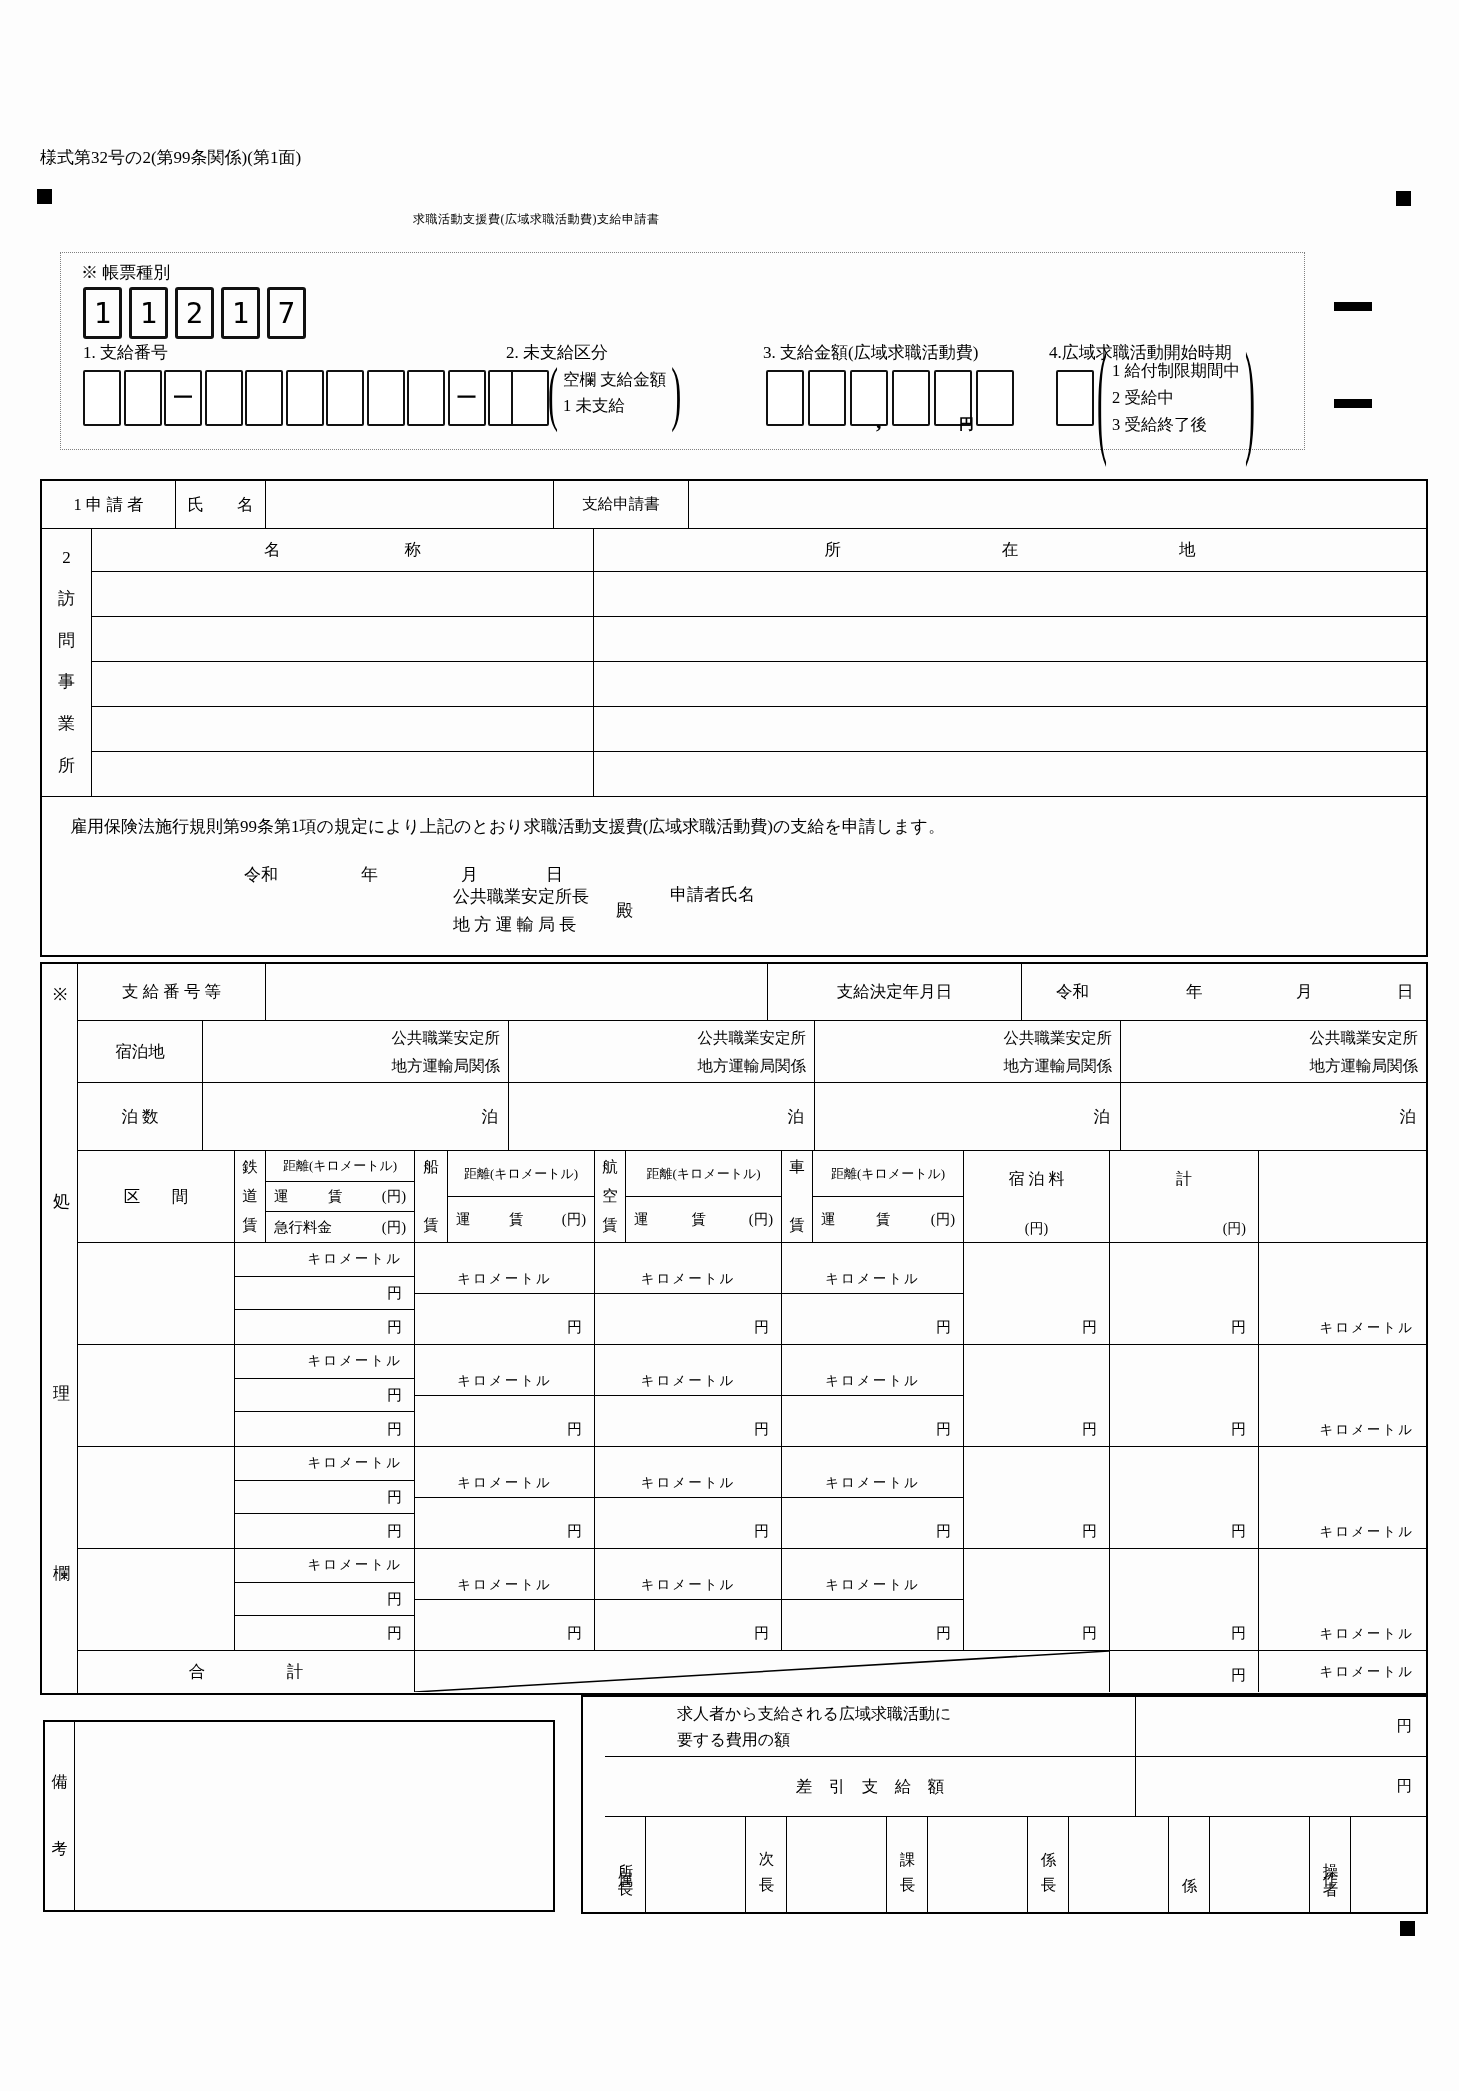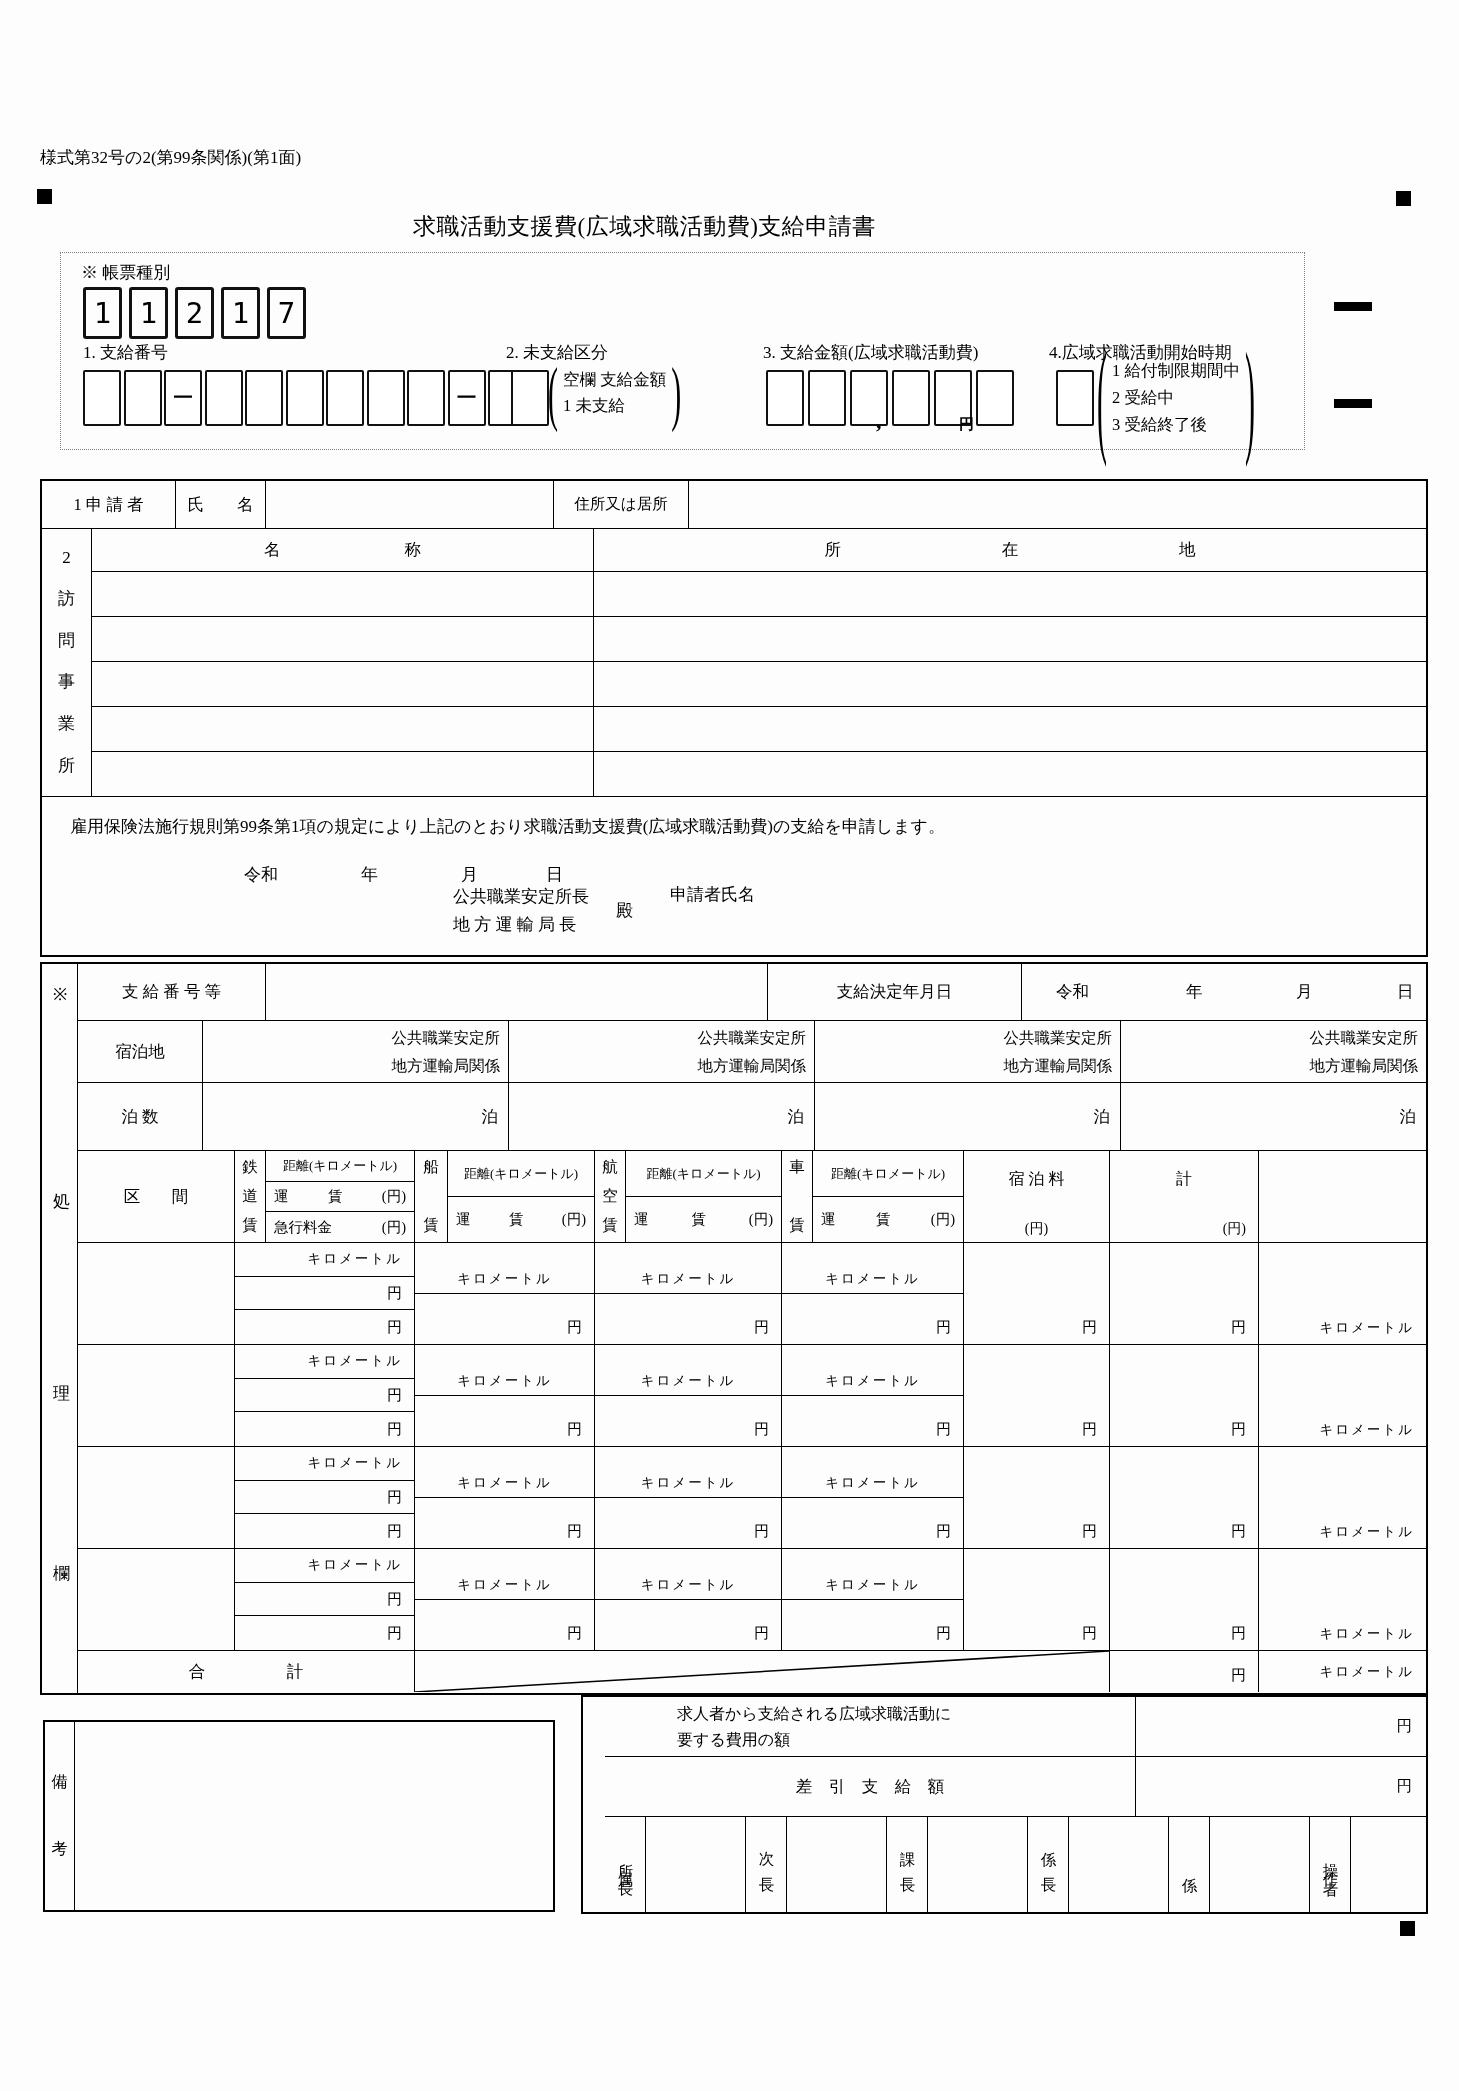--- a/index.html
+++ b/index.html
@@ -2,21 +2,21 @@
 <html><head>
 <meta charset="utf-8">
 <style>
   html,body{margin:0;padding:0;background:#e8e8e8;}
   .page{position:relative;width:1459px;height:2091px;background:#fdfdfd;
         font-family:"Liberation Serif","DejaVu Serif",serif;color:#000;overflow:hidden;}
   .abs{position:absolute;}
   .sq{width:15px;height:15px;background:#000;}
   .dash{width:38px;height:9px;background:#000;}
   .f17{font-size:17px;}
-  .title{font-size:23px;letter-spacing:.5px;}
+  .title{font-size:12px;letter-spacing:.5px;}
 
   
   .ocrbox{left:60px;top:252px;width:1243px;height:196px;border:1.5px dotted #808080;}
   .dbox{width:33px;height:46px;border:3px solid #111;border-radius:3px;margin-right:7px;
         display:flex;align-items:center;justify-content:center;
         font-family:"DejaVu Sans Mono",monospace;font-size:29px;}
   .obox{width:34px;height:52px;border:2.5px solid #111;border-radius:2px;background:#fff;
         display:flex;align-items:center;justify-content:center;font-size:22px;flex:none;}
   .boxrow{display:flex;gap:2.5px;}
   .boxrow6{display:flex;gap:4px;}
@@ -138,21 +138,21 @@
   </div>
 
   <div class="abs dash" style="left:1334px;top:302px;"></div>
   <div class="abs dash" style="left:1334px;top:399px;"></div>
 
   <div class="abs tbl" style="left:40px;top:479px;width:1388px;">
     <div class="trow" style="height:48px;">
       <div class="cell" style="width:134px;">1  申 請 者</div>
       <div class="cell" style="width:90px;">氏　　名</div>
       <div class="cell" style="width:288px;"></div>
-      <div class="cell" style="width:135px;font-size:15.5px;">住所又は居所</div>
+      <div class="cell" style="width:135px;font-size:15.5px;">支給申請書</div>
       <div class="cell last" style="flex:1;"></div>
     </div>
 
     <div class="trow" style="height:268px;">
       <div class="strip" style="width:50px;">
         <span>2</span>
         <span>訪</span>
         <span>問</span>
         <span>事</span>
         <span>業</span>

